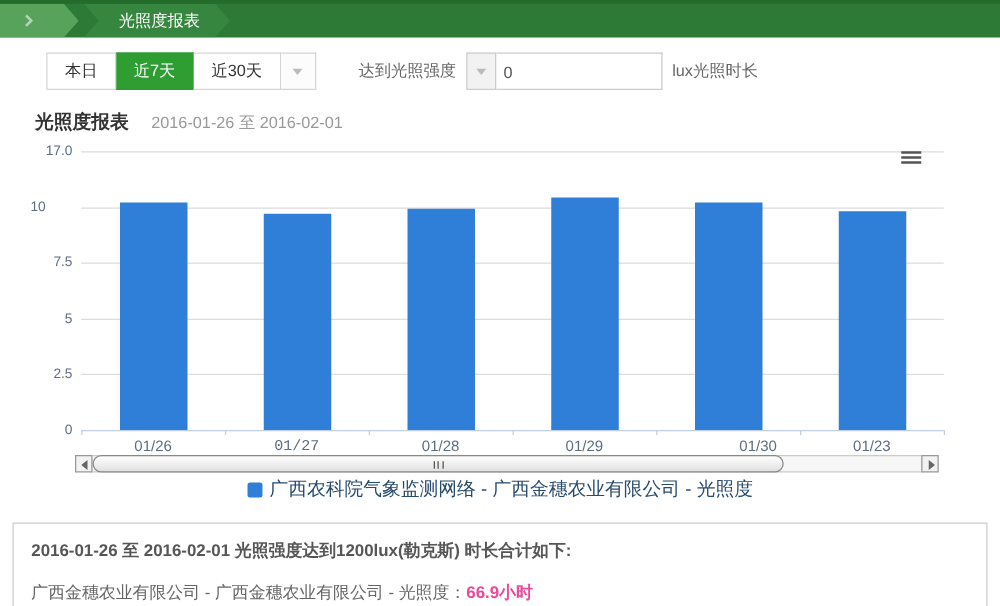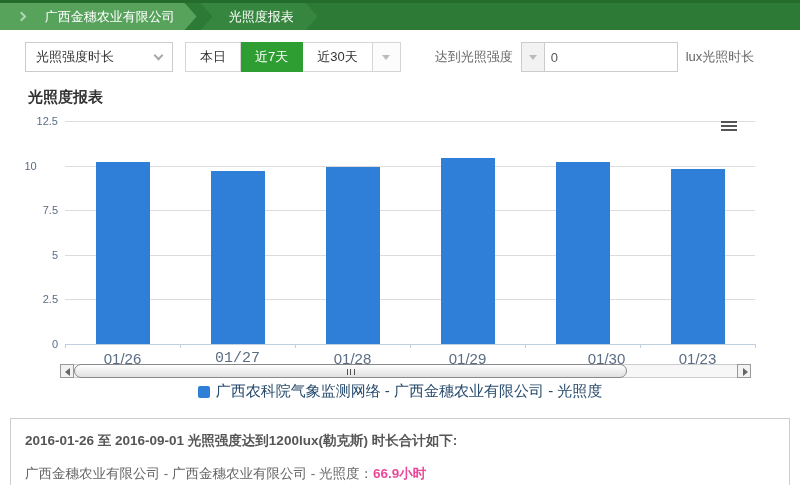--- a/index.html
+++ b/index.html
@@ -72,21 +72,21 @@
 
   
   .chart { position:relative; width:800px; height:298px; }
   .plot { position:absolute; left:65px; top:12px; width:690px; height:223px;
           border-bottom:1px solid #c0d0e0; }
   .gridline { position:absolute; left:0; width:100%; height:1px; background:#dcdcdc; }
   .ytick { position:absolute; left:-62px; width:55px; text-align:right;
            font-size:11px; color:#5b6d84; }
   .bar { position:absolute; bottom:0; background:#2f7ed8; cursor:pointer; }
   .xtick { position:absolute; top:100%; margin-top:6px; text-align:center;
-           font-size:15px; color:#5b6d84; }
+           font-size:12px; color:#5b6d84; }
   .axis-tick { position:absolute; top:100%; width:1px; height:4px; background:#c0d0e0; }
 
   .export-icon { position:absolute; right:62px; top:10px; width:18px; height:14px;
                  padding:1px; cursor:pointer; }
   .export-icon span { display:block; height:2px; background:#555; margin-bottom:2px; }
 
   
   .hscroll { position:absolute; left:60px; top:254px; width:691px; height:14px; }
   .hs-track { position:absolute; left:13px; top:0; right:13px; height:14px;
               border:1px solid #ccc; background:#f7f7f7; }
@@ -120,32 +120,27 @@
   .summary-value { font-weight:bold; color:#ec4899; }
 </style>
 </head>
 <body>
 
 <div class="page">
 
   <div class="crumbbar">
     <div class="crumb crumb1">
       <span class="chev"></span>
-      <span>广西金穗农业有限公司</span>
     </div>
     <div class="crumb crumb2">
       <span>光照度报表</span>
     </div>
   </div>
 
   <div class="toolbar">
-    <div class="select">
-      <span>光照强度时长</span>
-      <span class="sel-arrow"></span>
-    </div>
 
     <div class="btn-group">
       <button class="btn">本日</button>
       <button class="btn active">近7天</button>
       <button class="btn">近30天</button>
       <button class="btn caret-btn">
         <span class="tri-down"></span>
       </button>
     </div>
 
@@ -154,35 +149,36 @@
     <div class="mini-caret">
       <span class="tri-down"></span>
     </div>
     <input class="threshold-input" type="text" value="0" style="">
 
     <span class="unit-label">lux光照时长</span>
   </div>
 
   <div class="report-head">
     <span class="report-title">光照度报表</span>
+    <span class="report-dates">2016-01-26 至 2016-02-01</span>
   </div>
 
   <div class="chart">
     <div class="plot" id="plot">
         <div class="ytick" style="bottom: -6px;">0</div>
         <div class="gridline" style="bottom: 43.6px;"></div>
         <div class="ytick" style="bottom: 38.6px;">2.5</div>
         <div class="gridline" style="bottom: 88.2px;"></div>
         <div class="ytick" style="bottom: 83.2px;">5</div>
         <div class="gridline" style="bottom: 132.8px;"></div>
         <div class="ytick" style="bottom: 127.8px;">7.5</div>
         <div class="gridline" style="bottom: 177.4px;"></div>
         <div class="ytick" style="bottom: 172.4px; text-align: center;">10</div>
         <div class="gridline" style="bottom: 222px;"></div>
-        <div class="ytick" style="bottom: 217px;">12.5</div>
+        <div class="ytick" style="bottom: 217px;">17.0</div>
         <div class="bar" style="left: 30.5px; width: 54px; height: 181.968px; background: rgb(47, 126, 216);"></div>
         <div class="xtick" style="left: 0px; width: 115px;">01/26</div>
         <div class="bar" style="left: 145.5px; width: 54px; height: 173.048px; background: rgb(47, 126, 216);"></div>
         <div class="xtick" style="left: 115px; width: 115px; font-family: Liberation Mono, monospace;">01/27</div>
         <div class="bar" style="left: 260.5px; width: 54px; height: 176.616px; background: rgb(47, 126, 216);"></div>
         <div class="xtick" style="left: 230px; width: 115px;">01/28</div>
         <div class="bar" style="left: 375.5px; width: 54px; height: 185.536px; background: rgb(47, 126, 216);"></div>
         <div class="xtick" style="left: 345px; width: 115px;">01/29</div>
         <div class="bar" style="left: 490.5px; width: 54px; height: 181.968px; background: rgb(47, 126, 216);"></div>
         <div class="xtick" style="left: 484px; width: 115px;">01/30</div>
@@ -220,19 +216,19 @@
       </div>
     </div>
 
     <div class="legend">
       <span class="legend-marker" id="legend-marker" style="background: rgb(47, 126, 216);"></span>
       <span class="legend-label">广西农科院气象监测网络 - 广西金穗农业有限公司 - 光照度</span>
     </div>
   </div>
 
   <div class="summary">
-    <div class="summary-heading">2016-01-26 至 2016-09-01 光照强度达到1200lux(勒克斯) 时长合计如下:</div>
+    <div class="summary-heading">2016-01-26 至 2016-02-01 光照强度达到1200lux(勒克斯) 时长合计如下:</div>
     <div class="summary-line">
       <span>广西金穗农业有限公司 - 广西金穗农业有限公司 - 光照度：</span><span class="summary-value">66.9小时</span>
     </div>
   </div>
 
 </div>
 
 </body></html>

